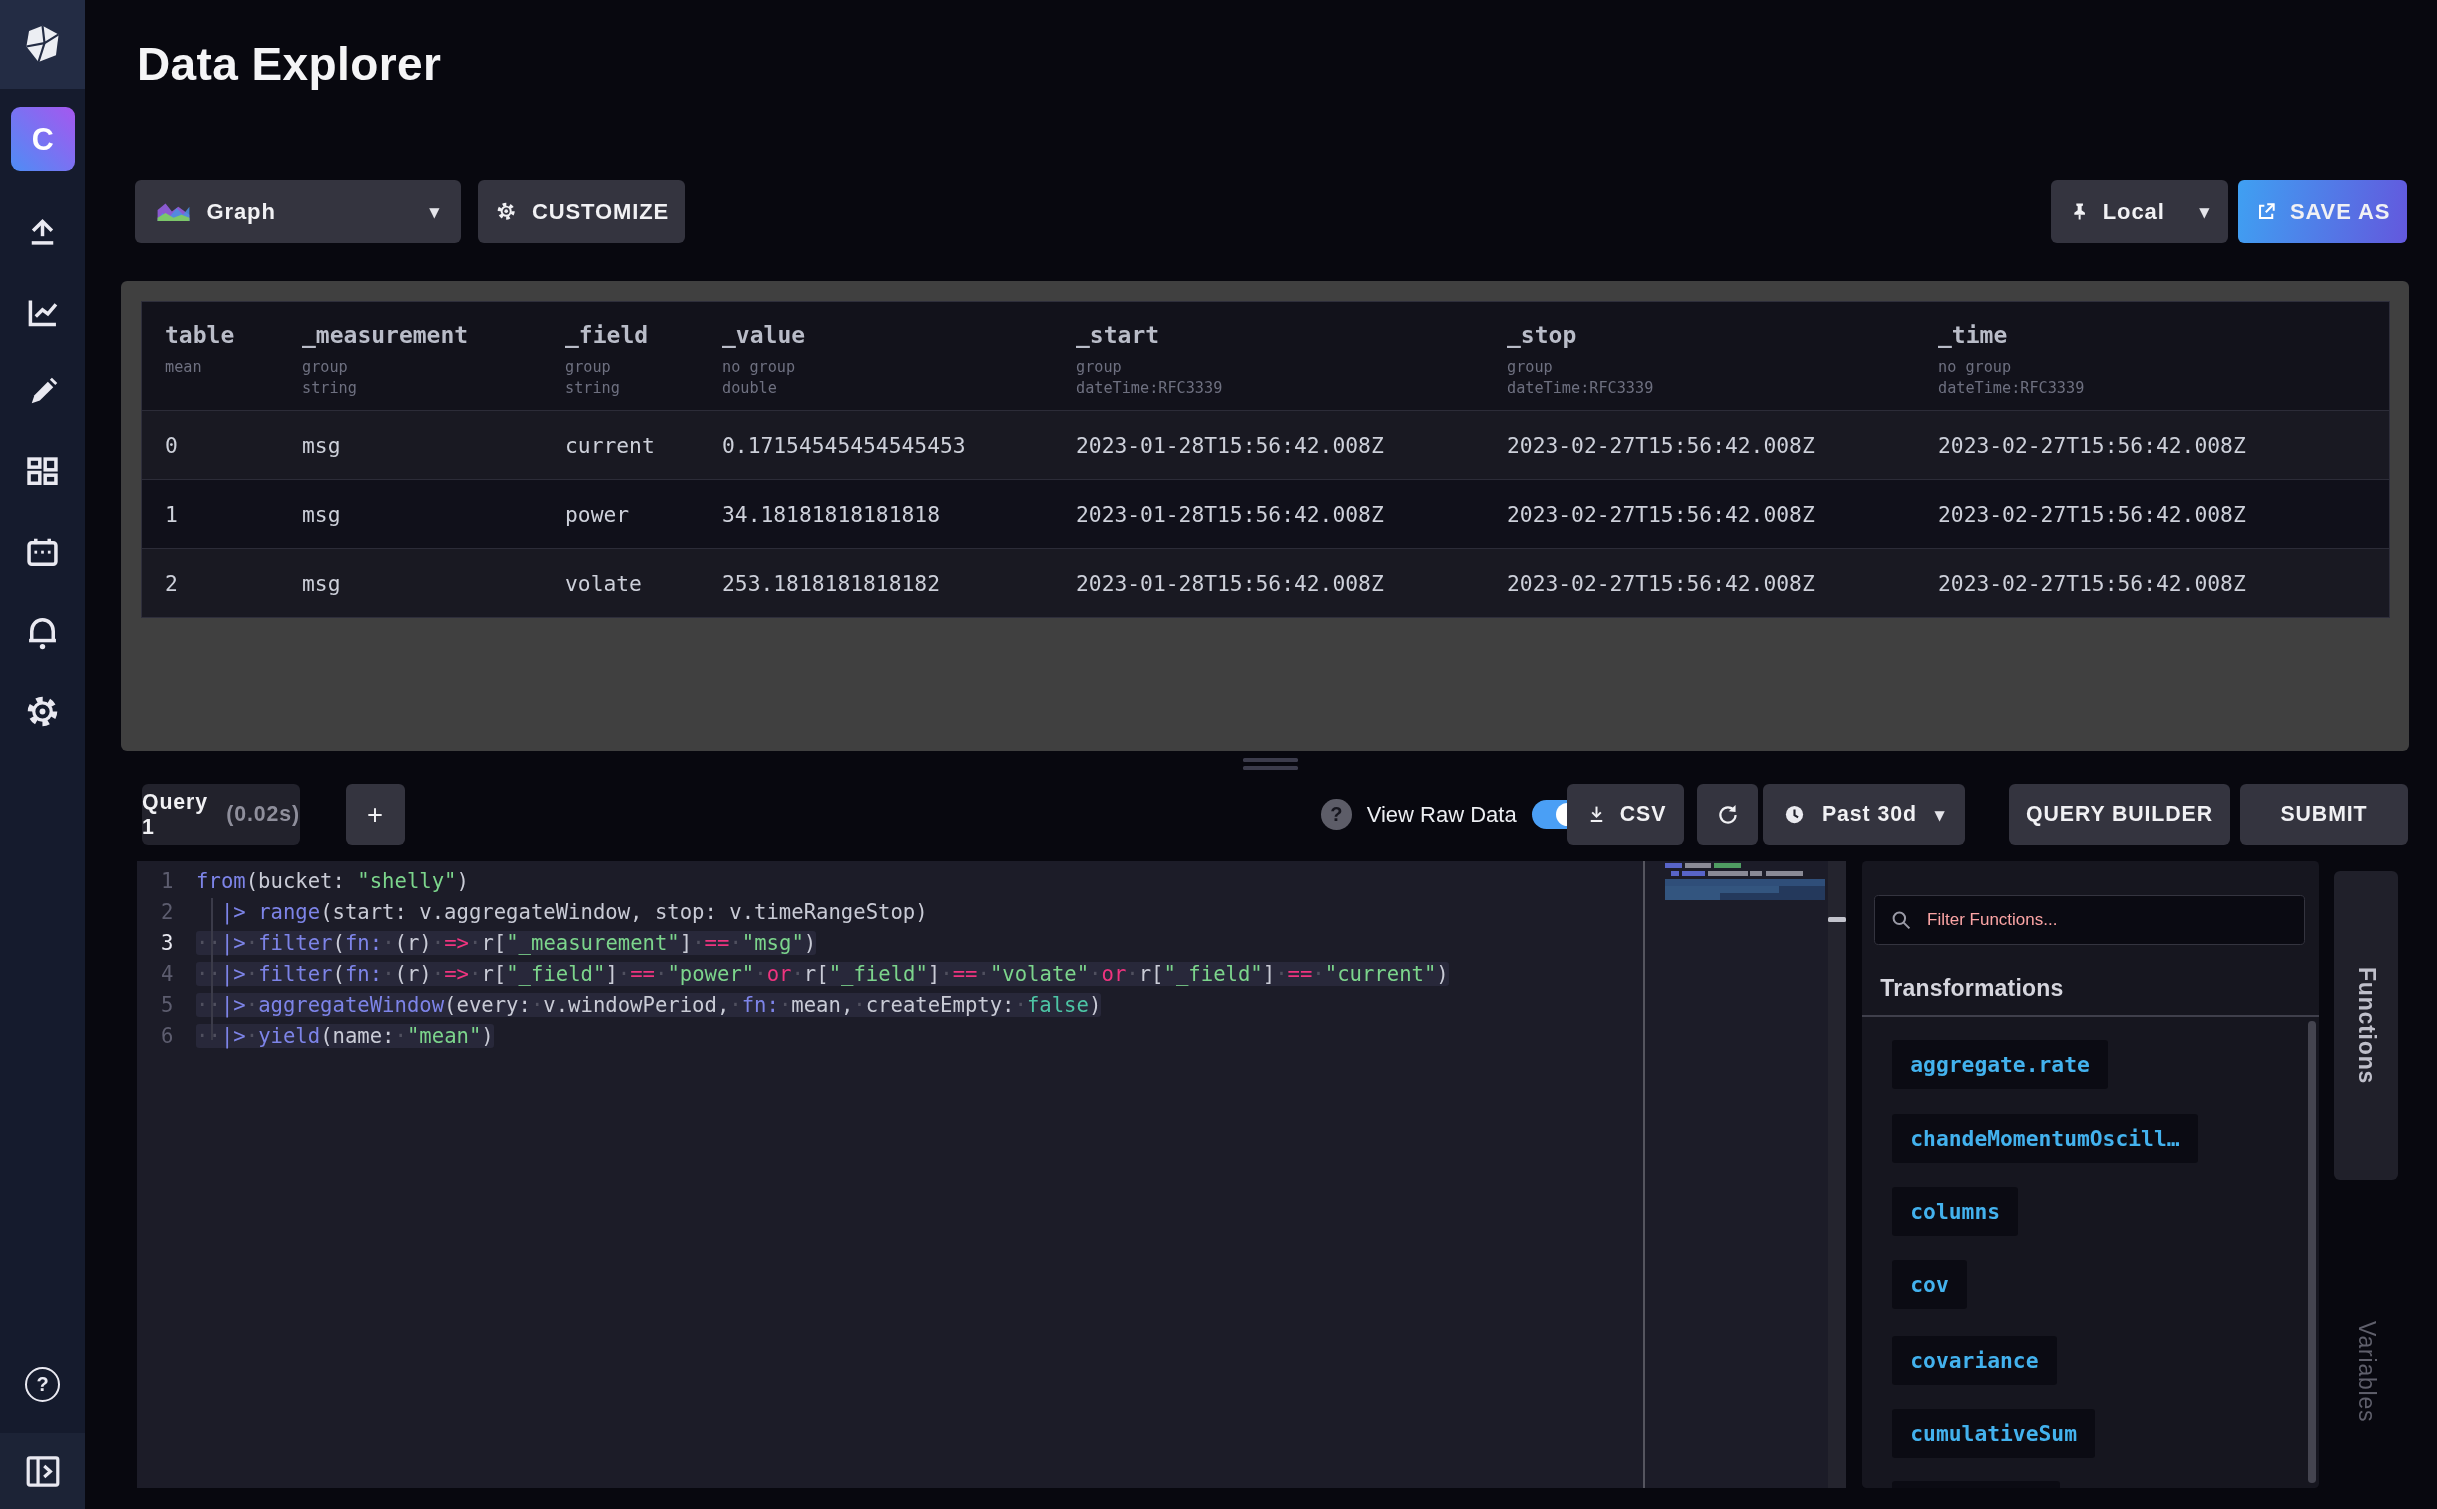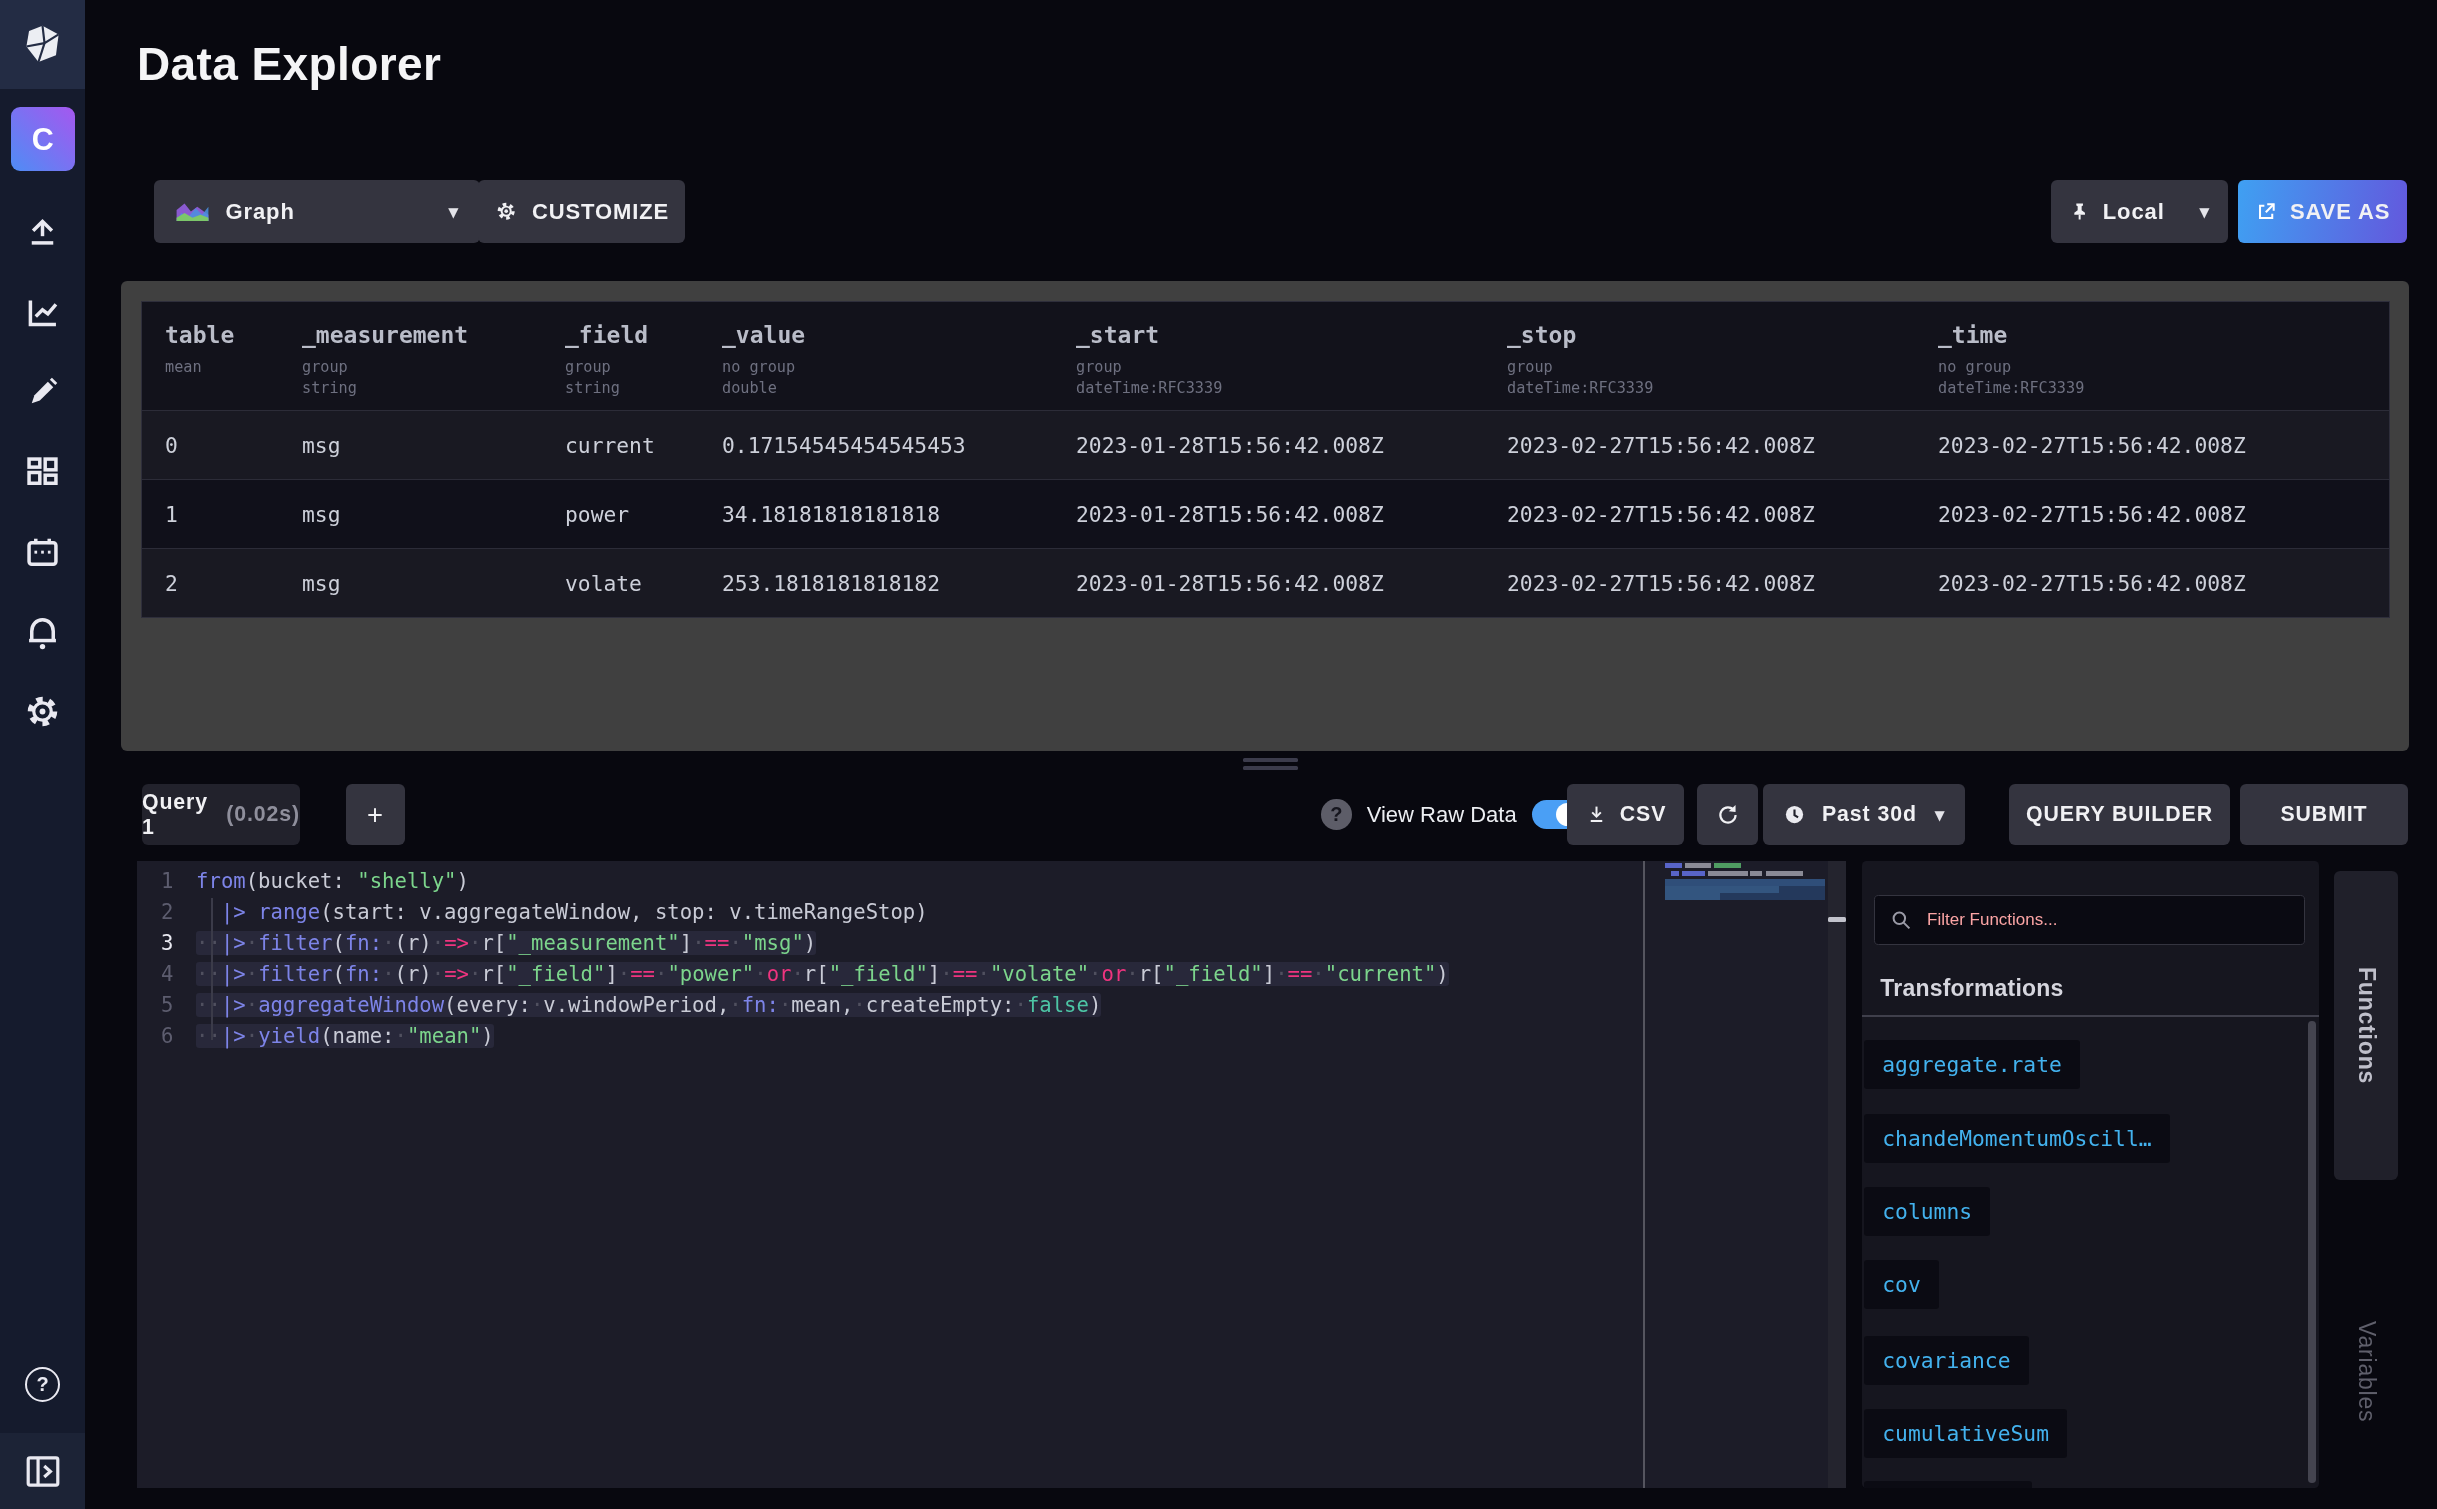--- a/index.html
+++ b/index.html
@@ -76,22 +76,22 @@
   #mini-strip{position:absolute;left:1691px;top:0;width:18.3px;height:627px;background:#24242e}
   #mini-dash{position:absolute;left:1691px;top:56px;width:18.3px;height:4.6px;background:#c2c3cc;border-radius:1.5px}
 
   
   #fn-panel{position:absolute;left:1862px;top:861px;width:457px;height:627px;background:#16161f;border-radius:4.6px;overflow:hidden}
   #fn-search{position:absolute;left:12.2px;top:34px;width:431px;height:50px;background:#0a0a12;border:1.5px solid #34343f;
              border-radius:4.6px;display:flex;align-items:center;padding:0 15.2px;gap:13.7px}
   #fn-search span{font-size:17px;color:#fca5a5}
   #fn-section{position:absolute;left:18.3px;top:114px;font-size:23px;font-weight:bold;color:#d6d6de;letter-spacing:0.2px}
   #fn-divider{position:absolute;left:0;top:154px;width:457px;height:1.5px;background:#3f3f4b}
-  .chip{position:absolute;left:2px;height:49px;background:#0b0b13;border-radius:3px;display:flex;align-items:center;
-        padding:0 18.3px;font-family:"DejaVu Sans Mono",monospace;font-size:21.3px;font-weight:normal;color:#43b2ee;cursor:grab}
+  .chip{position:absolute;left:30px;height:49px;background:#0b0b13;border-radius:3px;display:flex;align-items:center;
+        padding:0 18.3px;font-family:"DejaVu Sans Mono",monospace;font-size:21.3px;font-weight:bold;color:#43b2ee;cursor:grab}
   #fn-scroll{position:absolute;right:3px;top:160px;width:7.6px;height:462px;background:#44444f;border-radius:3.8px}
 
   .vtab{position:absolute;left:2334px;width:64px;display:flex;align-items:center;justify-content:center;cursor:pointer}
   .vtab span{writing-mode:vertical-rl;font-size:23px;letter-spacing:0.8px}
   #tab-functions{top:871px;height:309px;background:#20202a;border-radius:6.1px;color:#bfbfca;font-weight:bold}
   #tab-variables{top:1288px;height:168px;color:#5f5f6b}
 
   svg{overflow:visible}
 </style>
 </head>
@@ -174,21 +174,21 @@
       <svg width="40" height="37" viewBox="0 0 32 30" stroke="#e9e9f1" stroke-width="2.6" fill="none">
         <rect x="4" y="4" width="24" height="22" rx="1.5"></rect>
           <line x1="12" y1="4" x2="12" y2="26"></line>
           <path d="M17 10.5l5 4.5-5 4.5"></path>
       </svg>
     </div>
   </nav>
 
   <h1 id="page-title">Data Explorer</h1>
 
-  <div class="dd" style="left:154px;width:326px;padding:0 21.3px">
+  <div class="dd" style="left:135px;width:326px;padding:0 21.3px">
     <svg width="35" height="29" viewBox="0 0 44 32" style="margin-right:15.2px">
       <polygon points="2,28 2,14 12,6 20,16 28,10 42,20 42,28" fill="#8a5ad0"></polygon>
       <polygon points="2,28 8,18 16,24 26,12 34,20 42,10 42,28" fill="#4a90e0" opacity="0.85"></polygon>
       <polygon points="2,28 2,24 12,18 22,24 32,20 42,24 42,28" fill="#7cc76a"></polygon>
     </svg>
     <span>Graph</span>
     <span class="caret">▾</span>
   </div>
 
   <div class="btn" style="left:478px;width:207px;justify-content:center;gap:13.7px">

